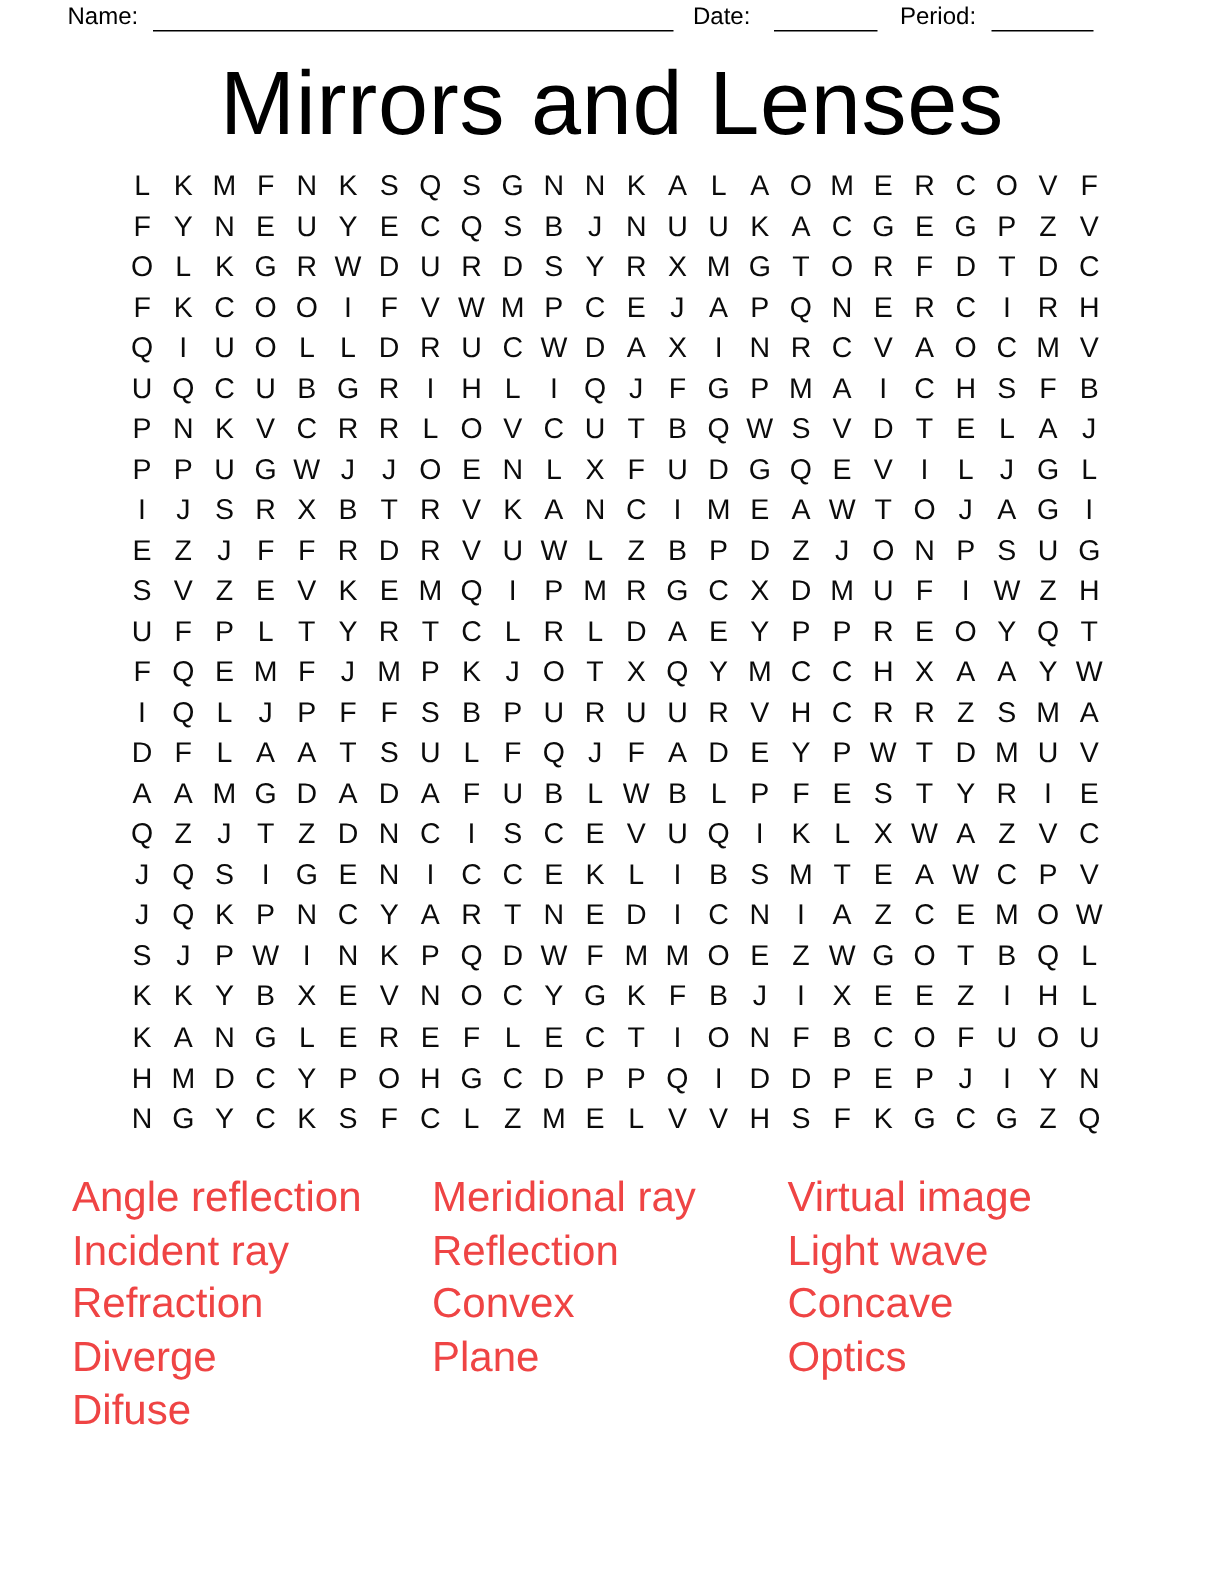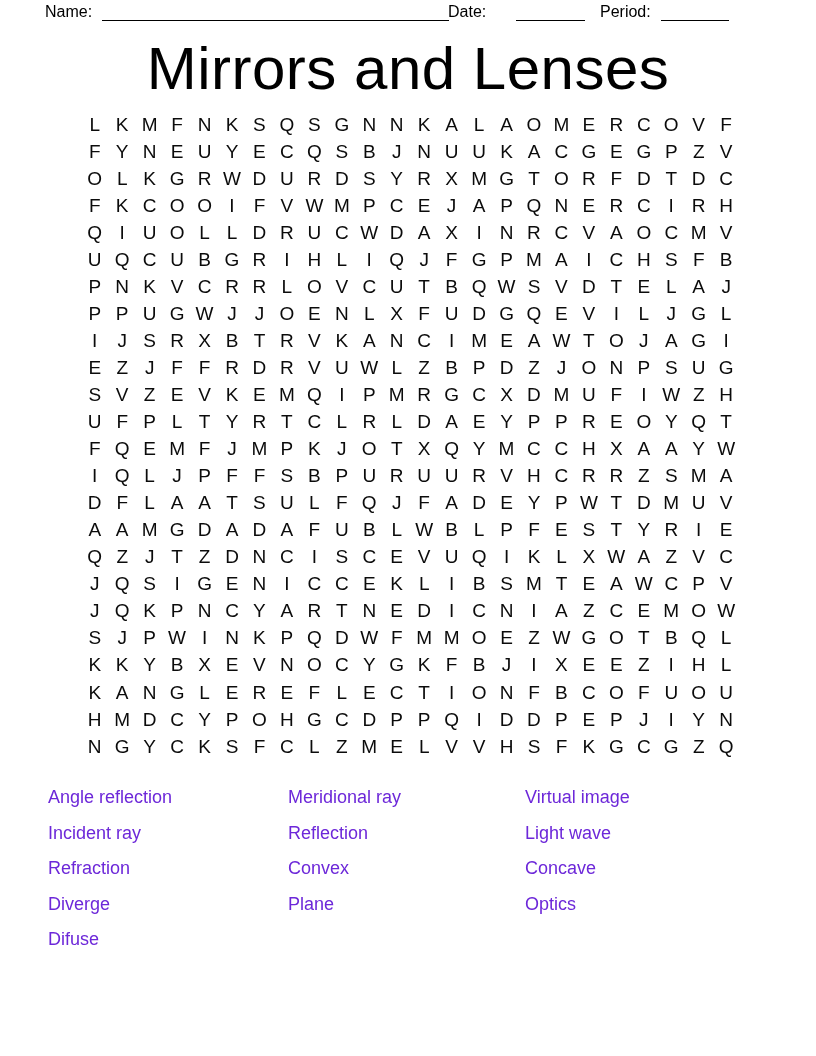--- a/index.html
+++ b/index.html
@@ -11,21 +11,21 @@
     position: relative;
     overflow: hidden;
   }
 
   
   .sheet-header { position: absolute; top: 0; left: 0; width: 652px; height: 30px; font-size: 16px; }
   .hdr-label { position: absolute; top: 3px; white-space: nowrap; }
   .hdr-line  { position: absolute; border-bottom: 1.6px solid #000; height: 18px; top: 3px; }
   #name-label   { left: 45px; }
   #name-line    { left: 102px;  width: 347px; }
-  #date-label   { left: 448px; }
+  #date-label   { left: 462px; }
   #date-line    { left: 516px;  width: 69px; }
   #period-label { left: 600px; }
   #period-line  { left: 661px;  width: 68px; }
 
   
   .page-title {
     position: absolute;
     top: 34px; left: 0; width: 816px;
     text-align: center;
     font-size: 60px;
@@ -58,25 +58,25 @@
     position: absolute;
     top: 780px;
     left: 48px;
     width: 730px;
     display: flex;
   }
   .word-col-1 { width: 240px; }
   .word-col-2 { width: 237px; }
   .word-col-3 { width: 253px; }
   .word-item {
-    font-size: 18px;
+    font-size: 28px;
     line-height: 35.6px;
     height: 35.6px;
     white-space: nowrap;
-    color: #6d28d9;
+    color: #ef4444;
   }
 </style>
 </head>
 <body>
 
 <div class="sheet-header">
   <span class="hdr-label" id="name-label">Name:</span>
   <span class="hdr-line" id="name-line"></span>
   <span class="hdr-label" id="date-label">Date:</span>
   <span class="hdr-line" id="date-line"></span>

